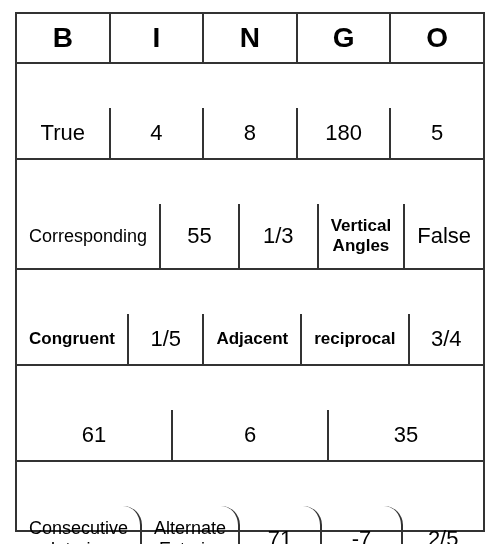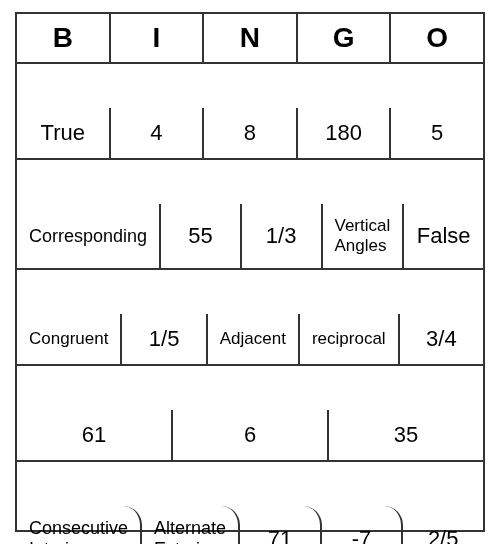--- a/index.html
+++ b/index.html
@@ -51,21 +51,21 @@
     .grid-row {
       display: flex;
       flex: 1;
     }
 
     .grid-cell {
       flex: 1;
       display: flex;
       align-items: center;
       justify-content: center;
-      text-align: left;
+      text-align: center;
       border-right: 2px solid #333;
       border-bottom: 2px solid #333;
       padding: 12px;
       font-size: 22px;
       margin-top: 44px;
     }
 
     .grid-cell:last-child {
       border-right: none;
     }
@@ -74,20 +74,21 @@
       border-bottom: none;
       border-radius: 19px;
     }
 
     .grid-cell.small-text {
       font-size: 18px;
     }
 
     .grid-cell.medium-text {
       font-size: 17px;
+      font-weight: bold;
     }
   </style>
 </head>
 <body>
 
 <div class="bingo-card">
   <div class="header-row">
   <div class="header-cell">B</div>
       <div class="header-cell">I</div>
       <div class="header-cell">N</div>

